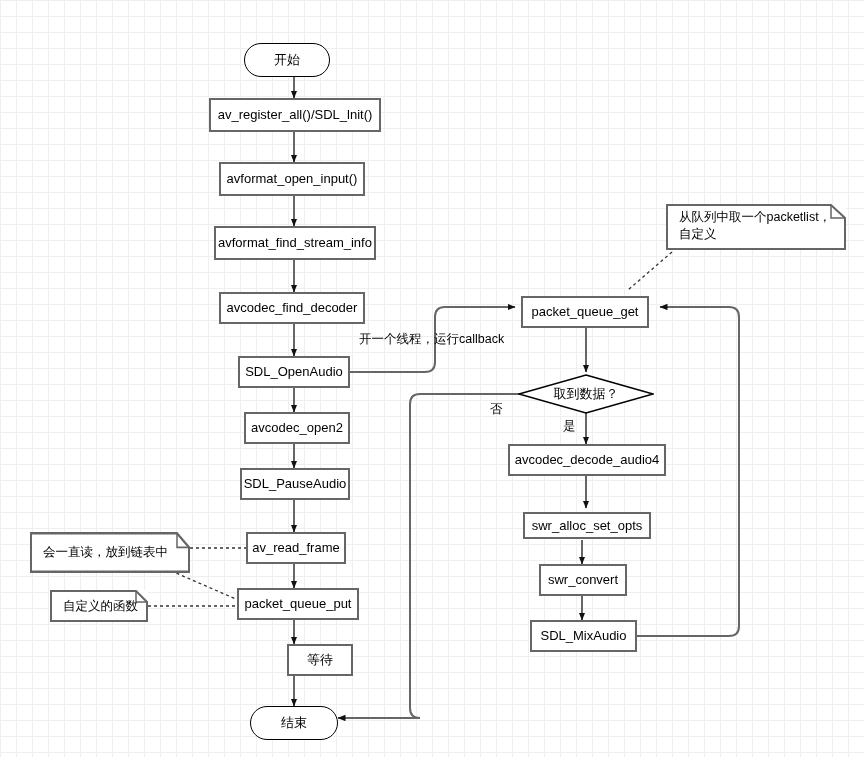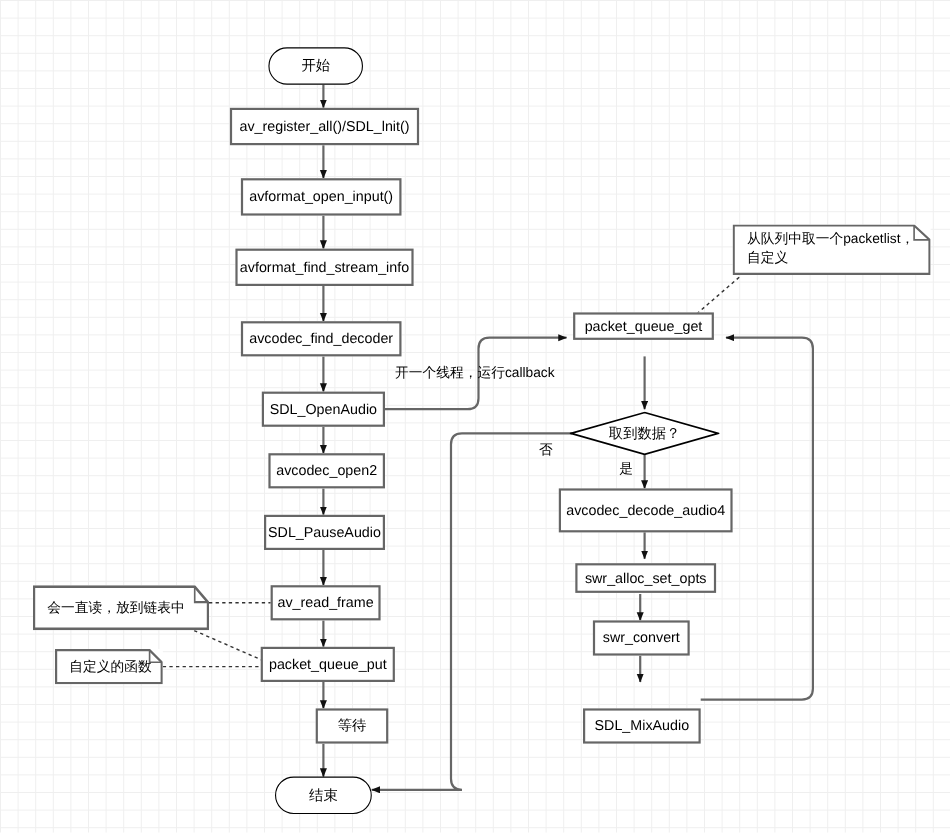--- a/index.html
+++ b/index.html
@@ -163,36 +163,36 @@
   <div class="node" style="left:240px; top:468px; width:110px; height:32px;">SDL_PauseAudio</div>
 
   <div class="node" style="left:246px; top:532px; width:100px; height:32px;">av_read_frame</div>
 
   <div class="node" style="left:237px; top:588px; width:122px; height:32px;">packet_queue_put</div>
 
   <div class="node" style="left:262px; top:644px; width:66px; height:32px;margin-left:25px;">等待</div>
 
   <div class="node terminal" style="left:250px; top:706px; width:88px; height:34px;">结束</div>
 
-  <div class="node" style="left:521px; top:284px; width:128px; height:25px;">packet_queue_get</div>
+  <div class="node" style="left:521px; top:296px; width:128px; height:32px;">packet_queue_get</div>
 
   <div class="decision-wrap" style="left:518px; top:374px; width:136px; height:40px;">
     <svg class="decision-shape" viewBox="0 0 136 40" preserveAspectRatio="none" xmlns="http://www.w3.org/2000/svg">
       <polygon points="68,1 135,20 68,39 1,20" fill="#ffffff" stroke="#000000" stroke-width="1.5"></polygon>
     </svg>
     <span class="decision-label">取到数据？</span>
   </div>
 
-  <div class="node" style="left:508px; top:444px; width:158px; height:40px;">avcodec_decode_audio4</div>
+  <div class="node" style="left:508px; top:444px; width:158px; height:32px;">avcodec_decode_audio4</div>
 
   <div class="node" style="left:523px; top:512px; width:128px; height:27px;">swr_alloc_set_opts</div>
 
   <div class="node" style="left:539px; top:564px; width:88px; height:32px;">swr_convert</div>
 
-  <div class="node" style="left:530px; top:620px; width:107px; height:32px;margin-top:24px;">SDL_MixAudio</div>
+  <div class="node" style="left:530px; top:620px; width:107px; height:32px;">SDL_MixAudio</div>
 
   <div class="edge-label" style="left:359px; top:331px;">开一个线程，运行callback</div>
 
   <div class="edge-label" style="left:490px; top:401px;">否</div>
 
   <div class="edge-label" style="left:563px; top:418px;">是</div>
 
   <div class="note" style="left:666px; top:204px; width:180px; height:46px;">
     <svg class="note-shape" viewBox="0 0 180 46" preserveAspectRatio="none" xmlns="http://www.w3.org/2000/svg">
       <path d="M1,1 L165,1 L179,14 L179,45 L1,45 z" fill="#ffffff" stroke="#666666" stroke-width="2"></path>

